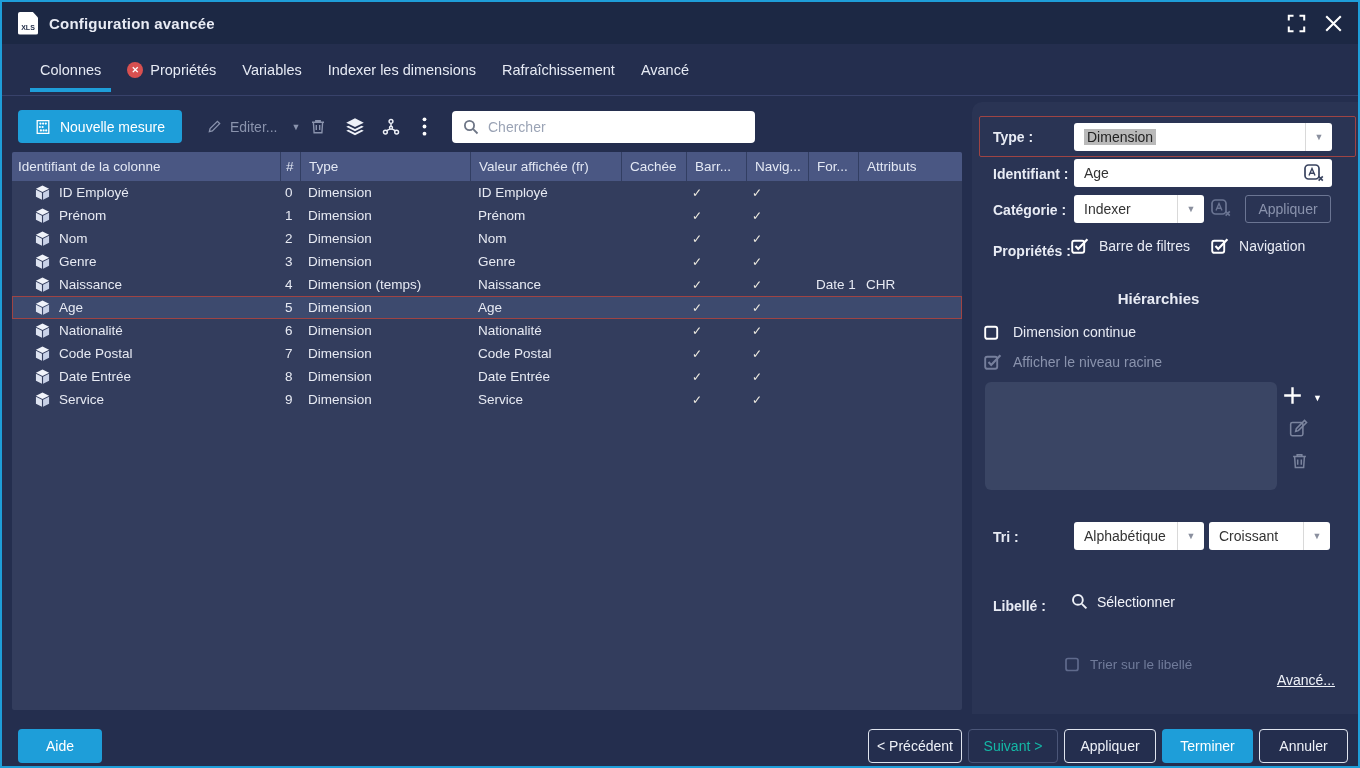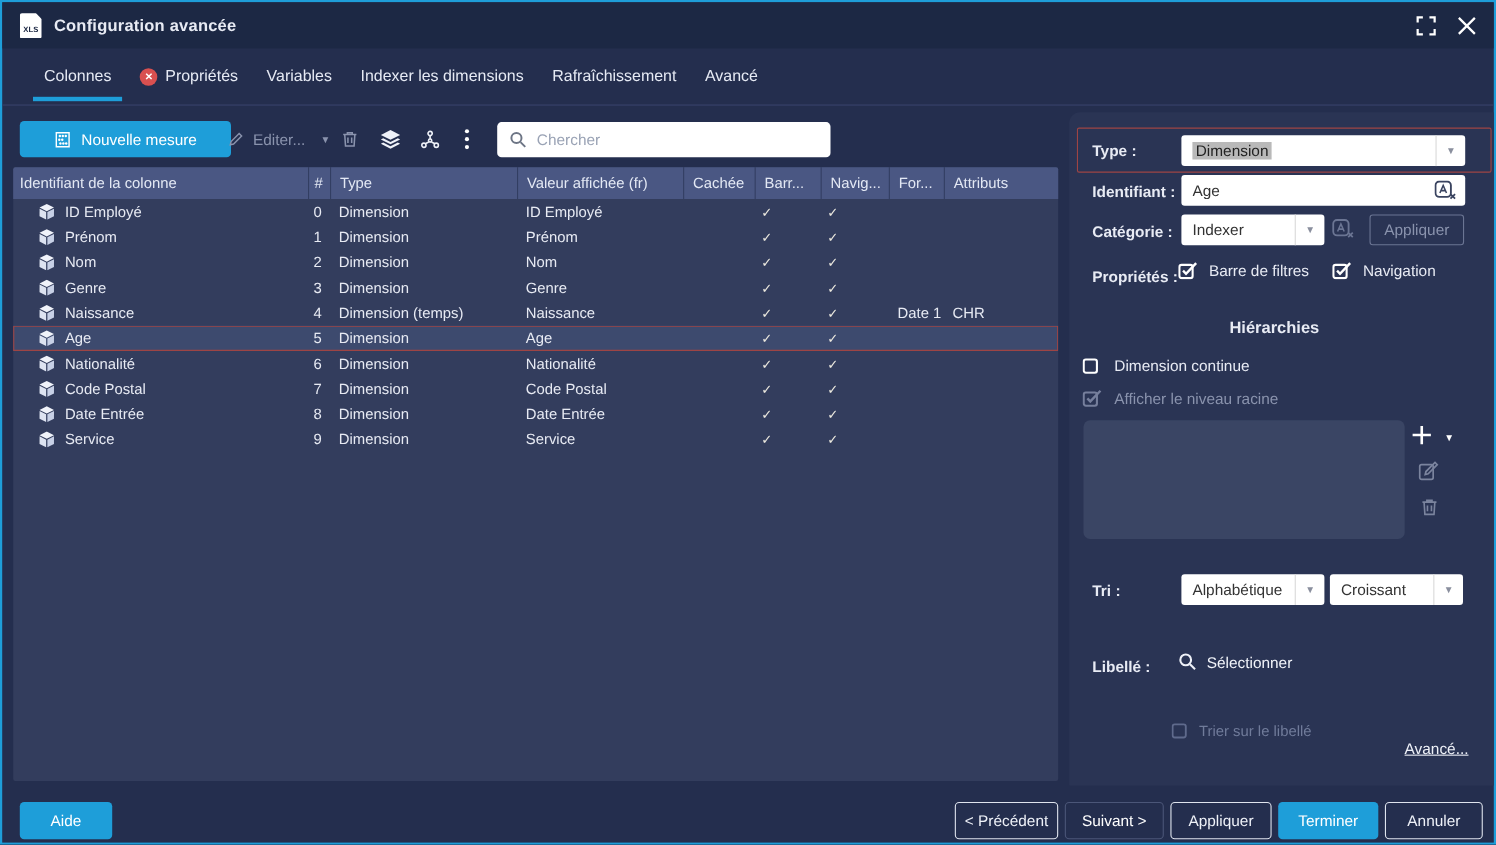--- a/index.html
+++ b/index.html
@@ -25,21 +25,21 @@
   .tabs { position: absolute; top: 42px; left: 0; right: 0; height: 52px;
     display: flex; align-items: stretch; padding-left: 28px; gap: 6px;
     border-bottom: 1px solid #38426a; }
   .tab { position: relative; display: flex; align-items: center; gap: 7px;
     padding: 0 10px; font-size: 14.5px; color: #e6eaf4; cursor: pointer; white-space: nowrap; }
   .tab.active::after { content: ""; position: absolute; left: 0; right: 0; bottom: 3px;
     height: 4px; background: var(--accent, #1e9ed9); }
   .err-badge { width: 16px; height: 16px; border-radius: 50%; background: var(--error, #d95050);
     color: #fff; font-size: 9px; font-weight: bold; display: flex; align-items: center; justify-content: center; flex: none; }
   
-  .btn-new { position: absolute; left: 16px; top: 108px; width: 192px; height: 33px;
+  .btn-new { position: absolute; left: 16px; top: 108px; width: 164px; height: 33px;
     background: var(--accent, #1e9ed9); border: none; border-radius: 4px; color: #fff;
     font-size: 14px; font-family: inherit; display: flex; align-items: center; justify-content: center; gap: 9px; cursor: pointer; }
   .tool-edit { position: absolute; left: 205px; top: 108px; height: 33px;
     display: flex; align-items: center; gap: 8px; color: var(--muted, #8a93ad); font-size: 14px; }
   .caret-sm { font-size: 9px; margin-left: 6px; }
   .ticon { position: absolute; top: 108px; height: 33px; display: flex; align-items: center; color: #e9ecf4; cursor: pointer; }
   .ticon.muted { color: var(--muted, #8a93ad); }
   #t-trash { left: 308px; } #t-layers { left: 343px; } #t-net { left: 380px; } #t-kebab { left: 420px; }
   .search { position: absolute; left: 450px; top: 109px; width: 303px; height: 32px;
     background: #fff; border-radius: 4px; display: flex; align-items: center; padding: 0 11px; gap: 9px; color: #6d7585; }
@@ -116,21 +116,21 @@
     gap: 9px; color: #f2f4fa; cursor: pointer; }
   #chk-trier { left: 93px; top: 522px; gap: 9px; color: #707b9a; font-size: 13.5px; margin-top: 33px; }
   #chk-trier .cbx { color: #5f6a8c; }
   .avance { position: absolute; right: 25px; top: 570px; font-size: 14px;
     text-decoration: underline; color: #eef1f8; cursor: pointer; }
   
   .fbtn { position: absolute; top: 727px; height: 34px; border-radius: 4px; font-size: 14px;
     font-family: inherit; display: flex; align-items: center; justify-content: center; cursor: pointer; }
   .fbtn.outline { border: 1px solid #dfe4ee; background: transparent; color: #eef1f8; }
   .fbtn.primary { background: var(--accent, #1e9ed9); border: none; color: #fff; }
-  .fbtn.disabled { border: 1px solid #4b5678; color: #ffffff; background: transparent; cursor: default; }
+  .fbtn.disabled { border: 1px solid #4b5678; color: #14b8a6; background: transparent; cursor: default; }
   #b-aide { left: 16px; width: 84px; }
   #b-prec { left: 866px; width: 94px; }
   #b-suiv { left: 966px; width: 90px; }
   #b-appl { left: 1062px; width: 92px; }
   #b-term { left: 1160px; width: 91px; }
   #b-annul { left: 1257px; width: 89px; }
 </style>
 </head>
 <body>
 

